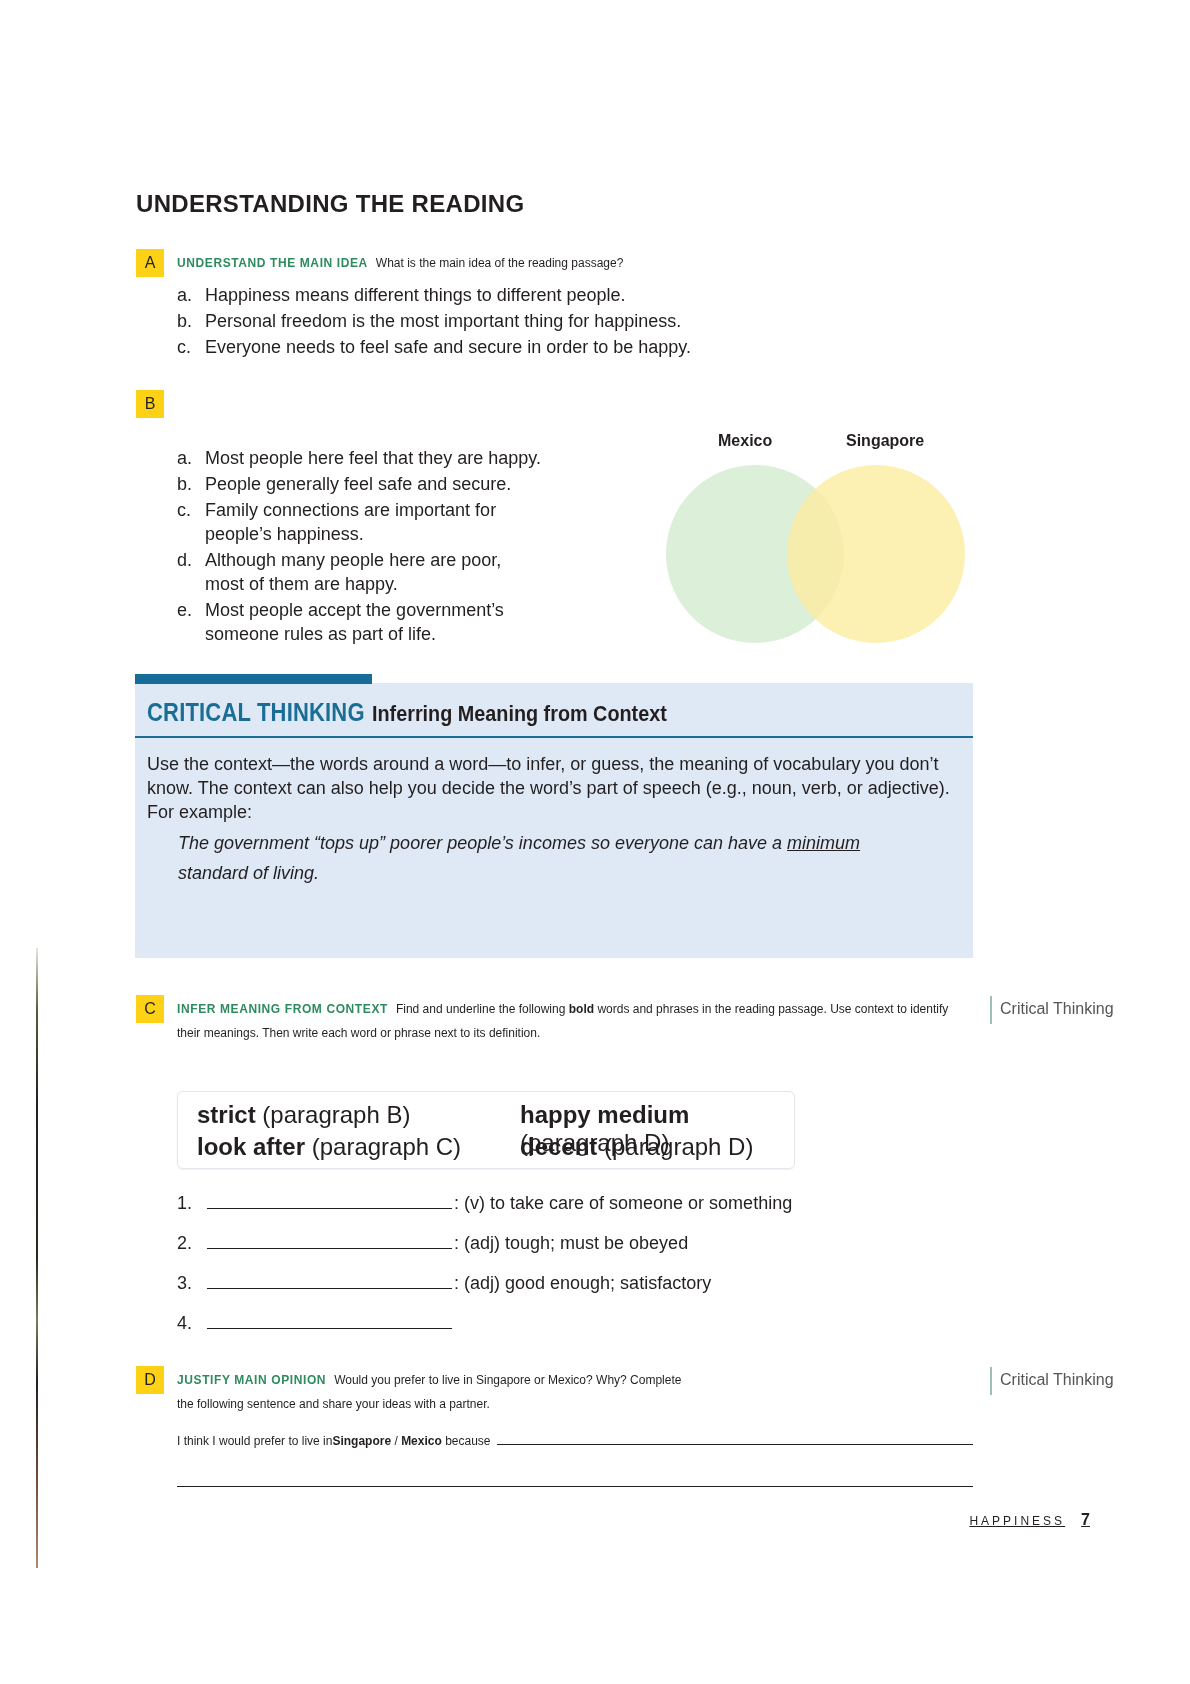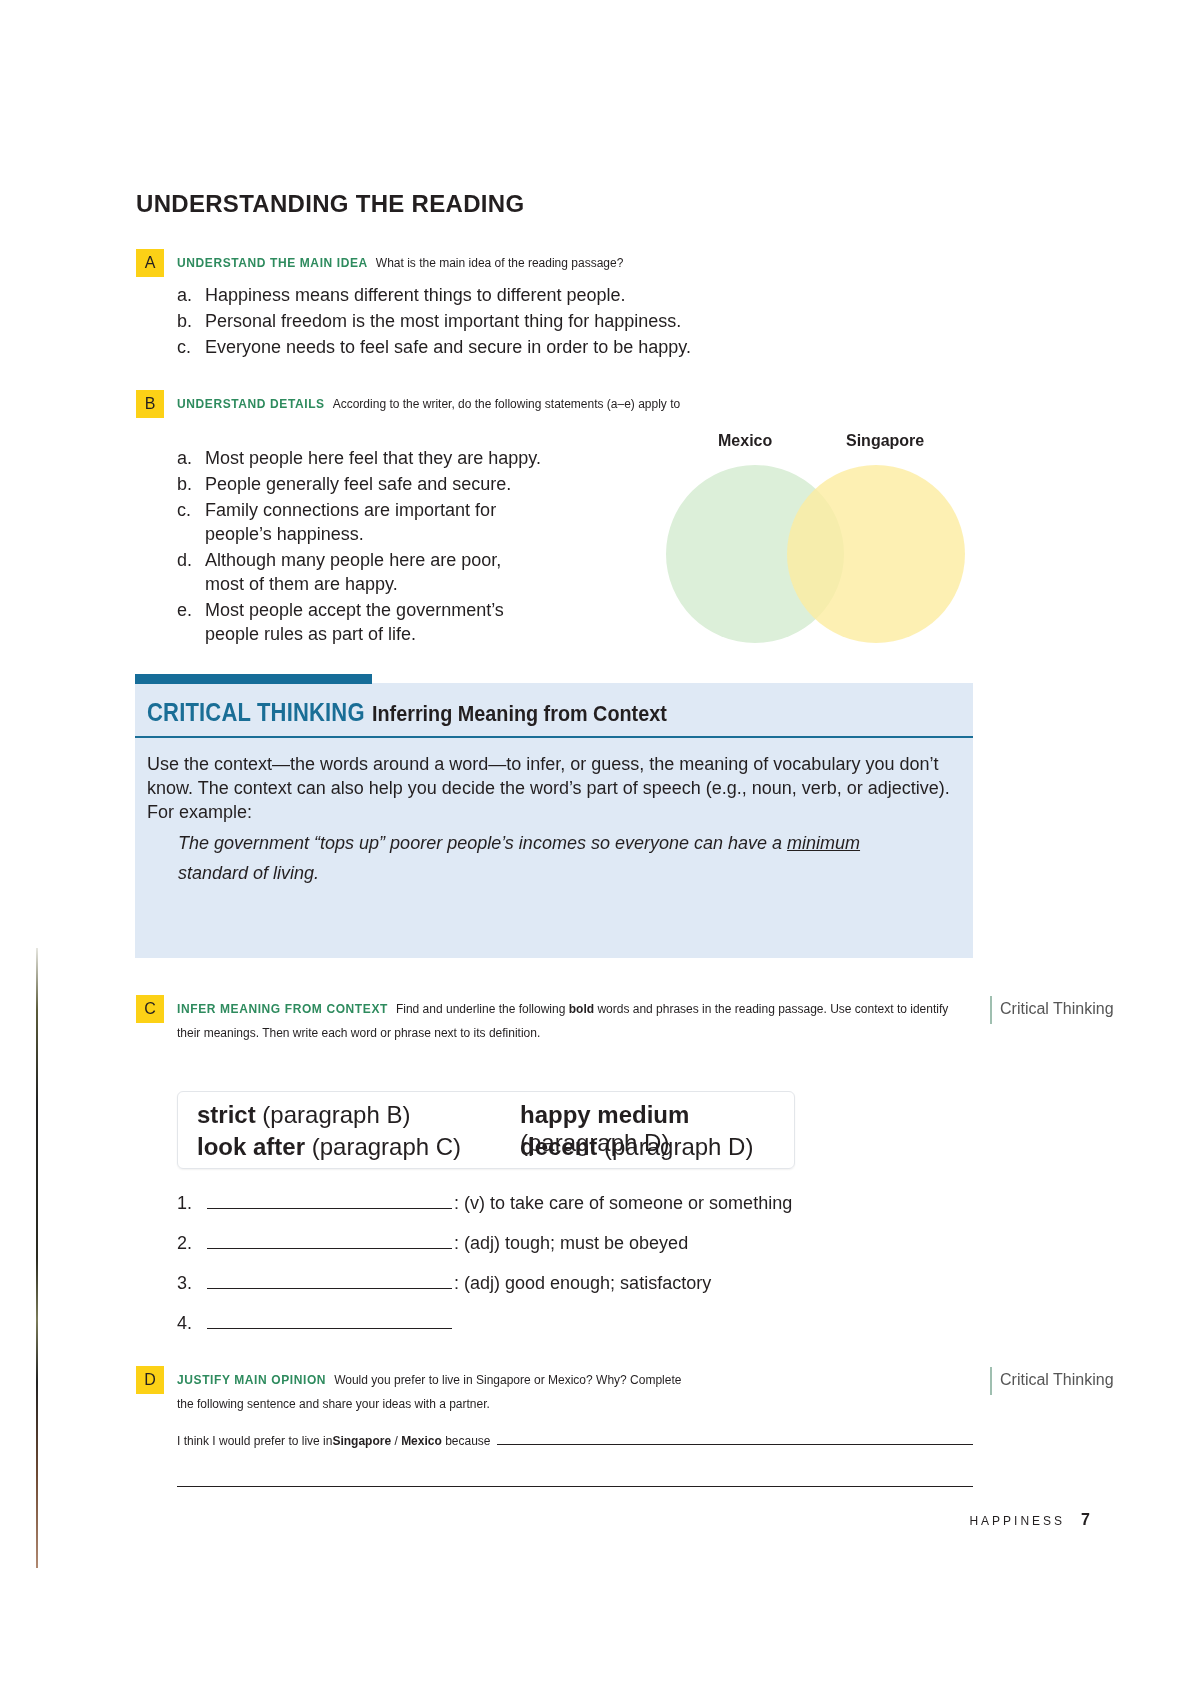--- a/index.html
+++ b/index.html
@@ -26,21 +26,21 @@
   .ct-ex { padding-left:31px; font-style:italic; line-height:30px; margin-top:4px; margin-bottom:16px; }
   .u { text-decoration:underline; }
   .side { font-size:16px; color:#555; border-left:2px solid #9fbfb0; padding-left:8px; height:28px; line-height:26px; }
   .vocab { left:177px; top:1091px; width:616px; height:76px; border:1.5px solid #e3e6ea; border-radius:6px; box-shadow:0 1px 2px rgba(0,0,0,0.06); }
   .vocab .cell { position:absolute; font-size:24px; }
   .vocab b { font-weight:bold; }
   .num-row { left:177px; font-size:18px; display:flex; align-items:baseline; }
   .num-row .n { width:30px; }
   .num-row .blank { width:245px; border-bottom:1.5px solid #231f20; height:18px; margin-right:2px; }
   .write-line { border-bottom:1.5px solid #231f20; }
-  .footer { right:100px; top:1511px; display:flex; align-items:baseline; }
+  .footer { right:100px; top:1511px; display:flex; align-items:baseline;text-decoration:underline; }
   .footer .sec { font-size:12px; letter-spacing:3px; color:#231f20; margin-right:16px; }
   .footer .pg { font-size:16px; font-weight:bold; }
   .edge { left:36px; top:948px; width:2px; height:620px;
           background:linear-gradient(#e6e6e0, #5b5b3a 10%, #222 25%, #2a2a1f 50%, #7c7c5a 60%, #222 70%, #6e4a34 85%, #b08870); }
 </style>
 </head>
 <body>
 
 <div class="abs edge"></div>
 
@@ -60,42 +60,41 @@
       <span>Personal freedom is the most important thing for happiness.</span>
     </div>
   <div class="row">
       <span class="lt">c.</span>
       <span>Everyone needs to feel safe and secure in order to be happy.</span>
     </div>
 </div>
 
 <div class="abs badge" style="left:136px; top:390px;">B</div>
 <div class="abs task" style="left:177px; top:392px; width:800px;">
-  <div><span class="task-title">UNDERSTAND DETAILS</span><span>According to the writer, do the following statements (a–e) apply to</span></div>
 </div>
 <div class="abs list" style="left:177px; top:446px; line-height:24px;">
   <div class="row" style="margin-bottom:2px;">
       <span class="lt">a.</span>
       <span>Most people here feel that they are happy.</span>
     </div>
   <div class="row" style="margin-bottom:2px;">
       <span class="lt">b.</span>
       <span>People generally feel safe and secure.</span>
     </div>
   <div class="row" style="margin-bottom:2px;">
       <span class="lt">c.</span>
       <span><span>Family connections are important for</span><br><span>people’s happiness.</span></span>
     </div>
   <div class="row" style="margin-bottom:2px;">
       <span class="lt">d.</span>
       <span><span>Although many people here are poor,</span><br><span>most of them are happy.</span></span>
     </div>
   <div class="row">
       <span class="lt">e.</span>
-      <span><span>Most people accept the government’s</span><br><span>people rules as part of life.</span></span>
+      <span><span>Most people accept the government’s</span><br><span>someone rules as part of life.</span></span>
     </div>
 </div>
 
 <div class="abs venn-label" style="left:718px; top:432px;">Mexico</div>
 <div class="abs venn-label" style="left:846px; top:432px;">Singapore</div>
 <div class="abs circle" style="left:666px; top:465px; width:178px; height:178px; background:#dcefd9;"></div>
 <div class="abs circle" style="left:787px; top:465px; width:178px; height:178px; background:rgba(253,236,160,0.8);"></div>
 
 <div class="abs ct-box"></div>
 <div class="abs ct-bar"></div>

